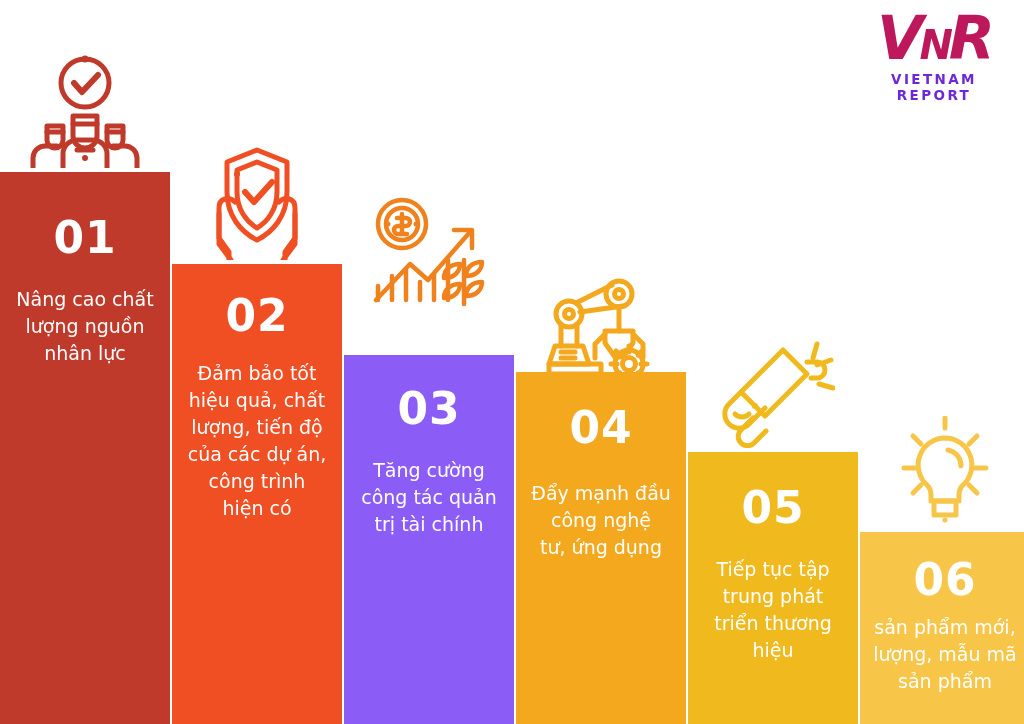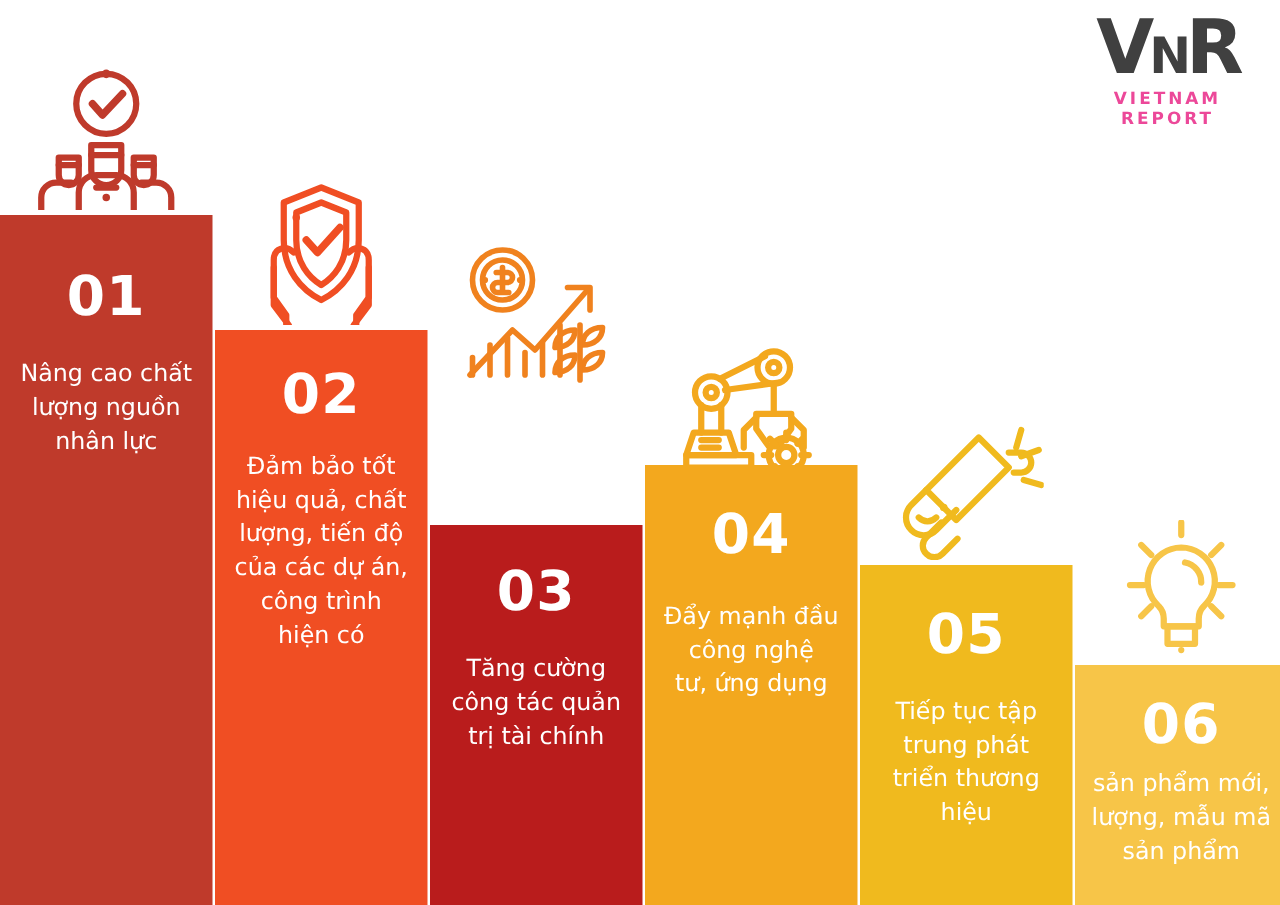--- a/index.html
+++ b/index.html
@@ -21,32 +21,33 @@
     right:14px; top:6px;
     width:152px; height:84px;
     text-align:center;
     user-select:none;
   }
   .logo-mark {
     display:block;
     font-family:"DejaVu Sans", sans-serif;
     font-size:60px;
     font-weight:bold;
+    font-style:italic;
     letter-spacing:-4px;
     line-height:64px;
-    color:#404040;
+    color:#be185d;
   }
   .logo-mark .n-small { font-size:40px; }
   .logo-text {
     display:block;
     font-family:"DejaVu Sans", sans-serif;
     font-size:13.5px;
     font-weight:bold;
     letter-spacing:2.4px;
-    color:#ec4899;
+    color:#6d28d9;
     margin-top:-6px;
   }
 
   
   .col {
     position:absolute;
     bottom:0;
     width:170px;
   }
   .icon-wrap {
@@ -159,21 +160,21 @@
           <path d="M84 34 h18 v18"></path>
           <path d="M8 104 v-14 M22 104 v-24 M36 104 v-30 M50 104 v-18 M64 104 v-26 M78 104 v-40"></path>
           <path d="M90 68 c-10 0 -16 6 -16 14 10 0 16 -6 16 -14 z"></path>
           <path d="M112 66 c-10 0 -16 6 -16 14 10 0 16 -6 16 -14 z"></path>
           <path d="M90 88 c-10 0 -16 6 -16 14 10 0 16 -6 16 -14 z"></path>
           <path d="M112 86 c-10 0 -16 6 -16 14 10 0 16 -6 16 -14 z"></path>
           <path d="M94 64 v44"></path>
         </g>
       </svg>
     </div>
-    <div class="bar" id="bar2" style="height: 304px; background: #b91c1c;">
+    <div class="bar" id="bar2" style="height: 369px; background: #8b5cf6;">
       <div class="num" style="margin-top: 32px;">03</div>
       <div class="desc" style="margin-top: 26px;">
         <div>Tăng cường</div>
         <div>công tác quản</div>
         <div>trị tài chính</div>
       </div>
     </div>
   </div>
 
   <div class="col" id="col3" style="left: 516px;">

